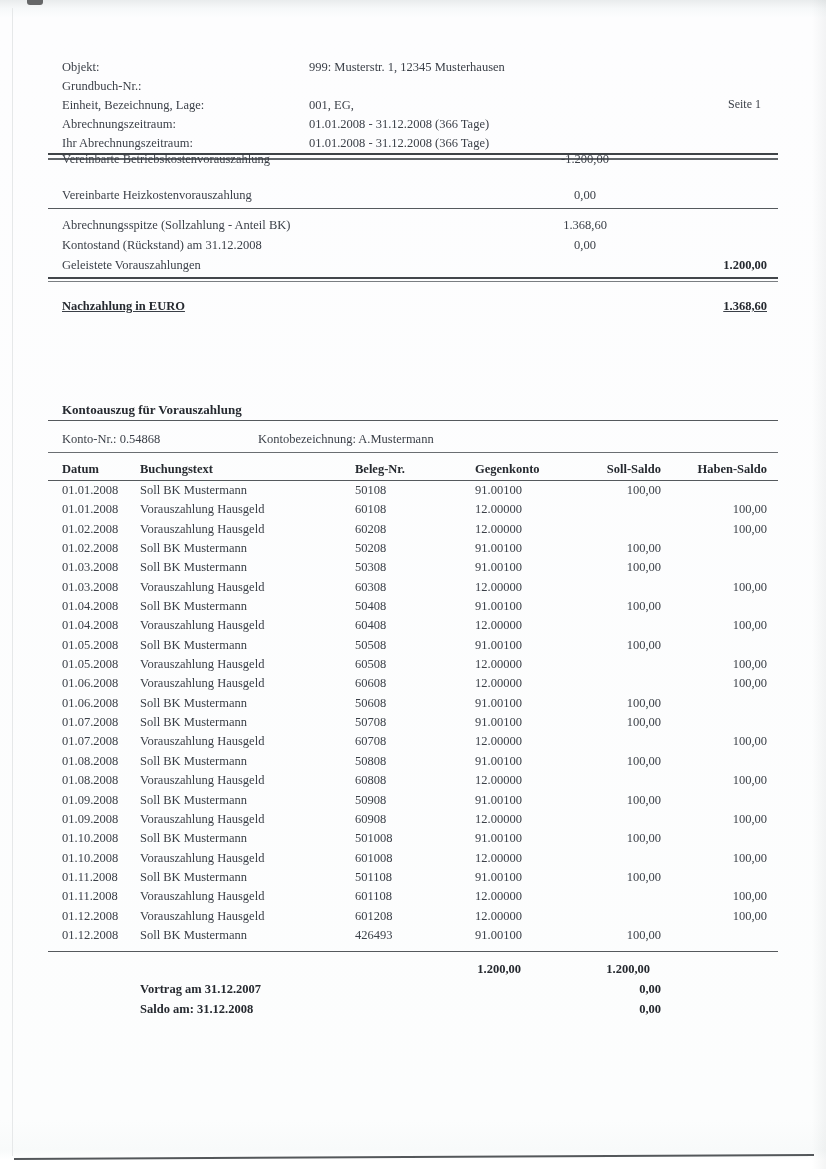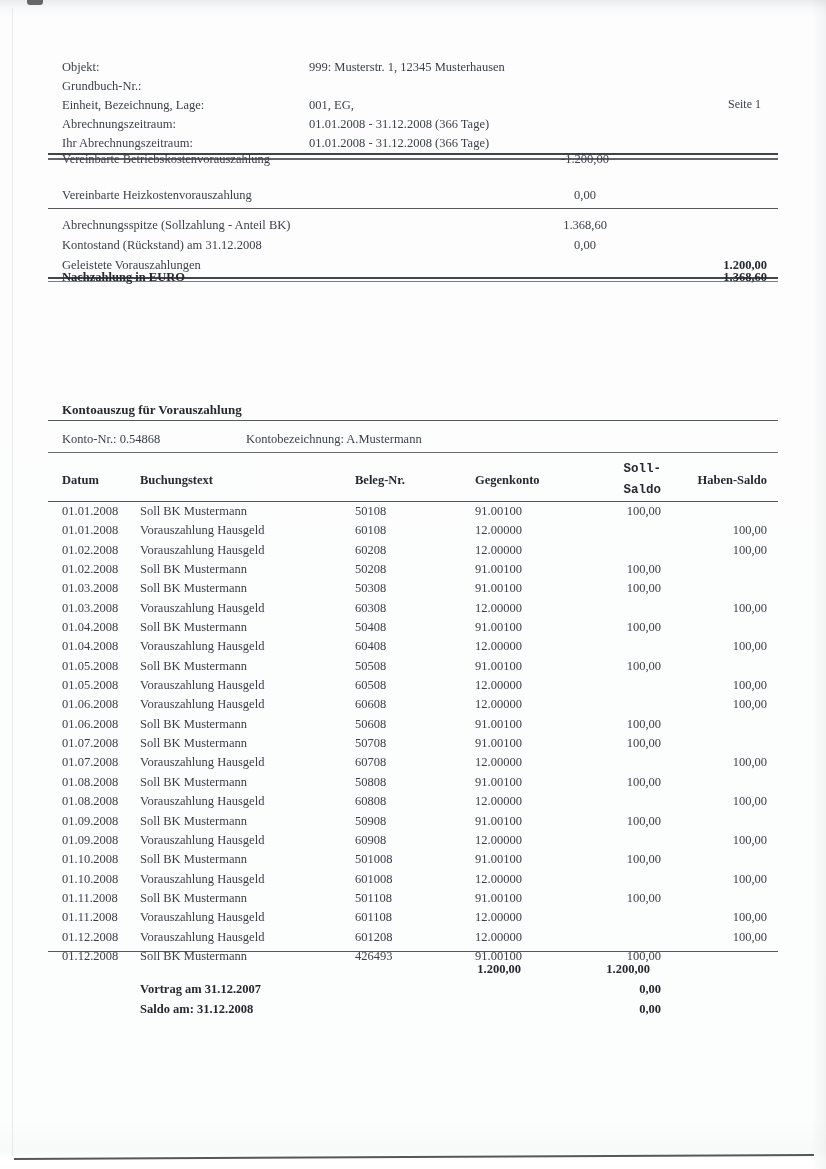--- a/index.html
+++ b/index.html
@@ -34,34 +34,34 @@
   
   .sumrow{position:absolute;left:48px;width:730px;display:grid;grid-template-columns:1fr 120px 133px;height:20px;line-height:20px;font-size:12.5px;}
   .sumrow .lbl{padding-left:14px;}
   .sumrow .mid{text-align:center;}
   .sumrow .rgt{text-align:right;padding-right:11px;}
   .bold{font-weight:bold;color:#262a30;}
 
   
   .acct-title{position:absolute;left:62px;top:402px;font-size:13px;font-weight:bold;color:#262a30;}
   .konto-line{position:absolute;left:62px;top:430px;width:716px;height:19px;line-height:19px;font-size:12.5px;}
-  .konto-line .kbez{position:absolute;left:184px;top:0;}
+  .konto-line .kbez{position:absolute;left:196px;top:0;}
 
   table.acct{position:absolute;left:48px;top:459px;width:730px;border-collapse:collapse;table-layout:fixed;font-size:12.5px;}
   table.acct col.c-datum{width:92px;}
   table.acct col.c-text{width:215px;}
   table.acct col.c-beleg{width:120px;}
   table.acct col.c-gegen{width:120px;}
   table.acct col.c-soll{width:66px;}
   table.acct col.c-haben{width:117px;}
   table.acct th{font-weight:bold;color:#262a30;text-align:left;height:21px;line-height:21px;padding:0;}
   table.acct td{height:19.35px;line-height:19.35px;padding:0;white-space:nowrap;overflow:hidden;}
   table.acct .first{padding-left:14px;}
   table.acct .num-r{text-align:right;}
-  table.acct th.num-r{text-align:right;font-family:Liberation Mono, monospace;}
+  table.acct th.num-r{text-align:right;}
   table.acct td.hab,table.acct th.hab{text-align:right;padding-right:11px;}
 
   .totals{position:absolute;left:48px;top:959px;width:730px;font-size:12.5px;}
   .totrow{display:grid;grid-template-columns:92px 381px 140px 117px;height:20px;line-height:20px;font-weight:bold;color:#262a30;}
   .totrow .soll{text-align:right;}
   .totrow .haben{text-align:right;padding-right:11px;}
 </style>
 </head>
 <body>
 
@@ -127,21 +127,21 @@
       <span class="rgt"></span>
     </div>
     <div class="sumrow" style="top:255px;">
       <span class="lbl">Geleistete Vorauszahlungen</span>
       <span class="mid"></span>
       <span class="rgt bold">1.200,00</span>
     </div>
   </div>
   <div class="rule rule-strong" style="top:277px;"></div>
 
-  <div class="sumrow" style="top:267px;">
+  <div class="sumrow" style="top:296px;text-decoration:underline;">
     <span class="lbl bold">Nachzahlung in EURO</span>
     <span class="mid"></span>
     <span class="rgt bold">1.368,60</span>
   </div>
 
   <div class="acct-title">Kontoauszug für Vorauszahlung</div>
   <div class="rule" style="top:420px;"></div>
 
   <div class="konto-line">
     <span>Konto-Nr.: 0.54868</span>

